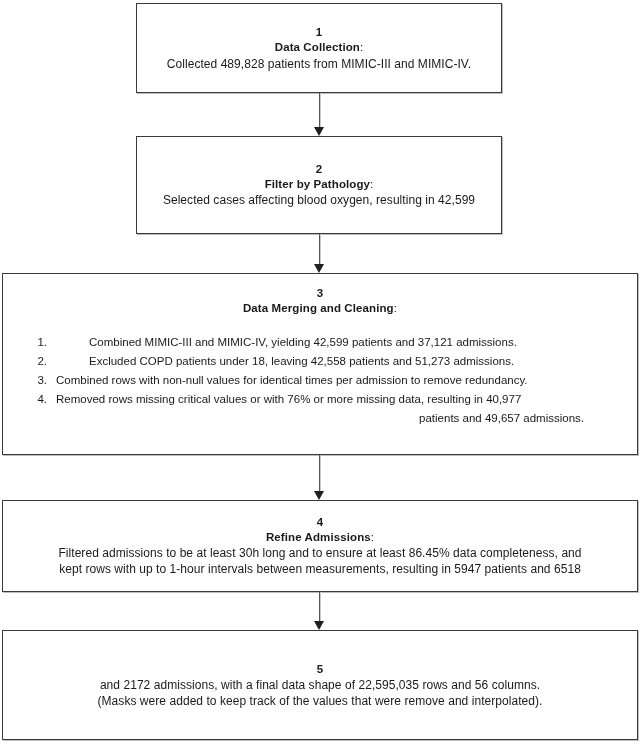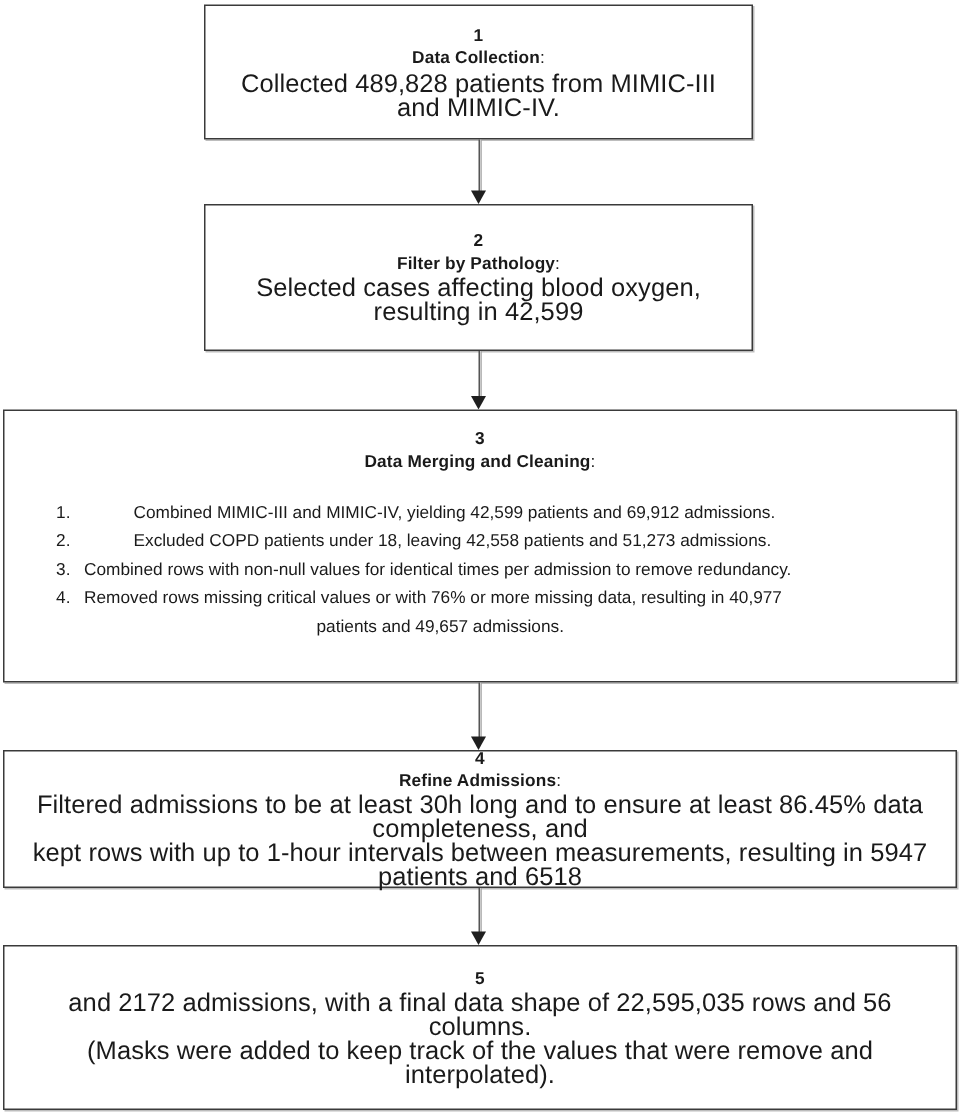--- a/index.html
+++ b/index.html
@@ -49,21 +49,21 @@
     font-size: 11.5px;
     line-height: 15px;
     letter-spacing: 0.1px;
     white-space: nowrap;
     text-align: center;
   }
   .step-title .colon {
     font-weight: normal;
   }
   .step-body {
-    font-size: 17px;
+    font-size: 12px;
     line-height: 16px;
     padding: 0 8px;
     letter-spacing: 0.05px;
   }
   .step-body .line { display: block; }
 
   
   #box1 { top: 3px; height: 90px; }
   #box1 .step-num { margin-bottom: 0px; }
   #box1 .step-body { margin-top: 1px; }
@@ -95,21 +95,21 @@
   .ordered-list .marker {
     flex: 0 0 auto;
     text-align: right;
   }
   .ordered-list .item-text { flex: 1 1 auto; }
   
   .li-wide .marker { width: 44px; padding-right: 42px; }
   .li-tight .marker { width: 44px; padding-right: 9px; }
   .ordered-list .centered-cont {
     display: block;
-    text-align: center;
+    text-align: right;
     width: 100%;
     margin-left: -53px;
   }
 
   
   #box4 { top: 500px; height: 92px; }
 
   
   #box5 { top: 630px; height: 110px; }
 
@@ -186,21 +186,21 @@
   </div>
 
   <div class="node node-wide" id="box3">
     <div class="head-block">
       <div class="step-num">3</div>
       <div class="step-title"><span>Data Merging and Cleaning</span><span class="colon">:</span></div>
     </div>
     <ul class="ordered-list">
       <li class="li-wide">
         <span class="marker">1.</span>
-        <span class="item-text">Combined MIMIC-III and MIMIC-IV, yielding 42,599 patients and 69,912 admissions.</span>
+        <span class="item-text">Combined MIMIC-III and MIMIC-IV, yielding 42,599 patients and 37,121 admissions.</span>
       </li>
       <li class="li-wide">
         <span class="marker">2.</span>
         <span class="item-text">Excluded COPD patients under 18, leaving 42,558 patients and 51,273 admissions.</span>
       </li>
       <li class="li-tight">
         <span class="marker">3.</span>
         <span class="item-text">Combined rows with non-null values for identical times per admission to remove redundancy.</span>
       </li>
       <li class="li-tight">

